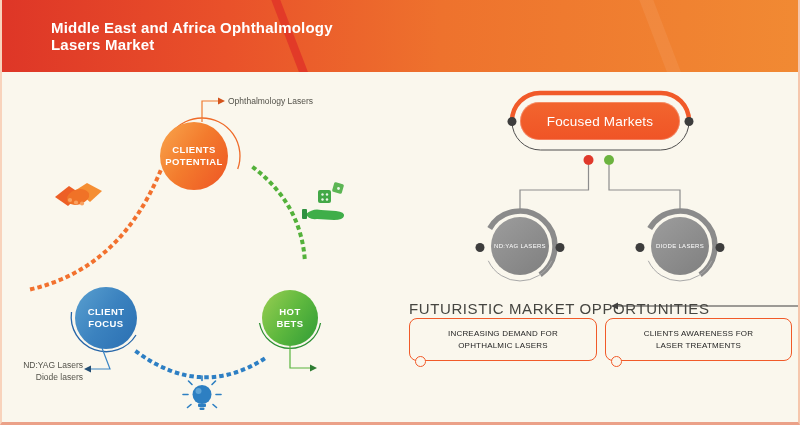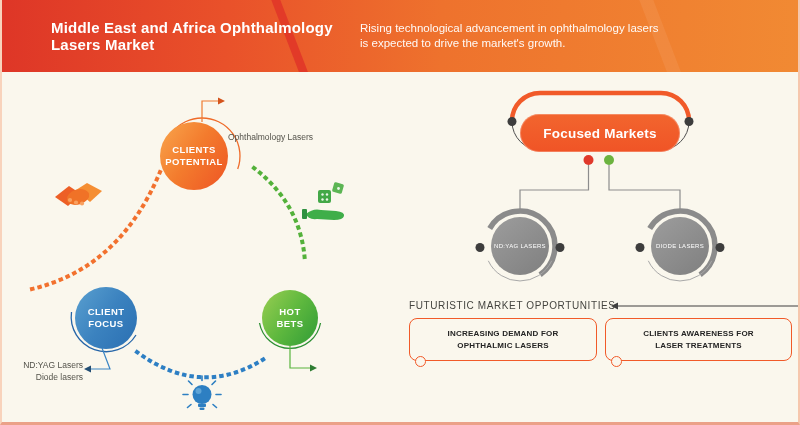--- a/index.html
+++ b/index.html
@@ -42,71 +42,68 @@
     color:#fff; text-align:center; font-weight:600; letter-spacing:.4px; z-index:4;
   }
   .node-orange{ left:158px; top:122px; width:68px; height:68px; font-size:9.5px; line-height:12px;
     background:linear-gradient(125deg,#f9a64d 0%,#f37b2d 48%,#ee5424 100%); }
   .node-blue{ left:73px; top:287px; width:62px; height:62px; font-size:9.5px; line-height:12px;
     background:linear-gradient(125deg,#5aa0d0 0%,#3b82bf 50%,#2a6fb2 100%); }
   .node-green{ left:260px; top:290px; width:56px; height:56px; font-size:9.5px; line-height:12px;
     background:linear-gradient(125deg,#9ace52 0%,#5eb83e 50%,#2f9b36 100%); }
 
   .annot{ position:absolute; color:#53524a; font-size:8.5px; line-height:11.5px; z-index:4; }
-  .annot-top{ left:226px; top:96px;margin-top:36px; }
+  .annot-top{ left:226px; top:96px; }
   .annot-left{ left:16px; top:360px; width:65px; text-align:right; }
   .annot-right{ left:318px; top:361px; width:100px; text-align:left; }
 
   
   .fm-pill{
     position:absolute; left:518px; top:102px; width:160px; height:38px; border-radius:19px;
     background:linear-gradient(180deg,#f2652e 0%,#f05426 100%);
     display:flex; align-items:center; justify-content:center;
-    color:#fff; font-size:13.5px; font-weight:bold; letter-spacing:.2px; z-index:4;
+    color:#fff; font-size:13.5px; font-weight:normal; letter-spacing:.2px; z-index:4;
     box-shadow:inset 0 0 0 1px rgba(255,255,255,.25);
-    margin-top:12px;
   }
   .market-circle{
     position:absolute; width:58px; height:58px; border-radius:50%;
     background:linear-gradient(140deg,#9d9d9d 0%,#7f7f7f 100%);
     display:flex; align-items:center; justify-content:center;
     color:#fff; font-size:6px; letter-spacing:.3px; text-align:center; z-index:4;
   }
   .mc-1{ left:489px; top:217px; }
   .mc-2{ left:649px; top:217px; }
 
   
   .opp-heading{
     position:absolute; left:407px; top:300px; width:230px; white-space:nowrap;
-    color:#454540; font-size:10px; letter-spacing:.6px; z-index:4;
+    color:#454540; font-size:15px; letter-spacing:.6px; z-index:4;
   }
   .opp-box{
     position:absolute; top:318px; height:43px; border:1.3px solid #f15a29; border-radius:8px;
     display:flex; align-items:center; justify-content:center; text-align:center;
-    color:#242424; font-size:8px; font-weight:bold; line-height:12px; letter-spacing:.2px; z-index:4;
+    color:#242424; font-size:8px; font-weight:normal; line-height:12px; letter-spacing:.2px; z-index:4;
   }
   .opp-1{ left:407px; width:188px; }
   .opp-2{ left:603px; width:187px; }
   .opp-corner{
     position:absolute; left:5px; bottom:-6.5px; width:11px; height:11px; border-radius:50%;
     border:1.3px solid #f15a29; background:#faf7ed;
   }
 </style>
 </head>
 <body>
 
 <div class="canvas">
 
   <div class="header">
     <div class="header-stripe"></div>
     <div class="header-stripe2"></div>
     <div class="header-title pre">Middle East and Africa Ophthalmology
 Lasers Market</div>
-    <div class="header-subtitle pre">Rising technological advancement in ophthalmology lasers
-is expected to drive the market's growth.</div>
   </div>
 
   <svg class="overlay" width="800" height="425" viewBox="0 0 800 425">
 
     <path d="M164.3,169 A38,38 0 1 1 235.7,169" fill="none" stroke="#ef6a28" stroke-width="1.3"></path>
     <path d="M69.5,312 A35,35 0 0 0 134,335" fill="none" stroke="#2565a8" stroke-width="1.3"></path>
     <path d="M257.5,323 A31,31 0 0 0 318.5,323" fill="none" stroke="#2c8f33" stroke-width="1.3"></path>
 
     <path d="M30,289 Q118,268 158,172" fill="none" stroke="#f2712e" stroke-width="4" stroke-dasharray="0.5 7" stroke-linecap="square"></path>
     <path d="M252,168 Q300,205 303,263" fill="none" stroke="#53b13a" stroke-width="4" stroke-dasharray="0.5 7" stroke-linecap="square"></path>

